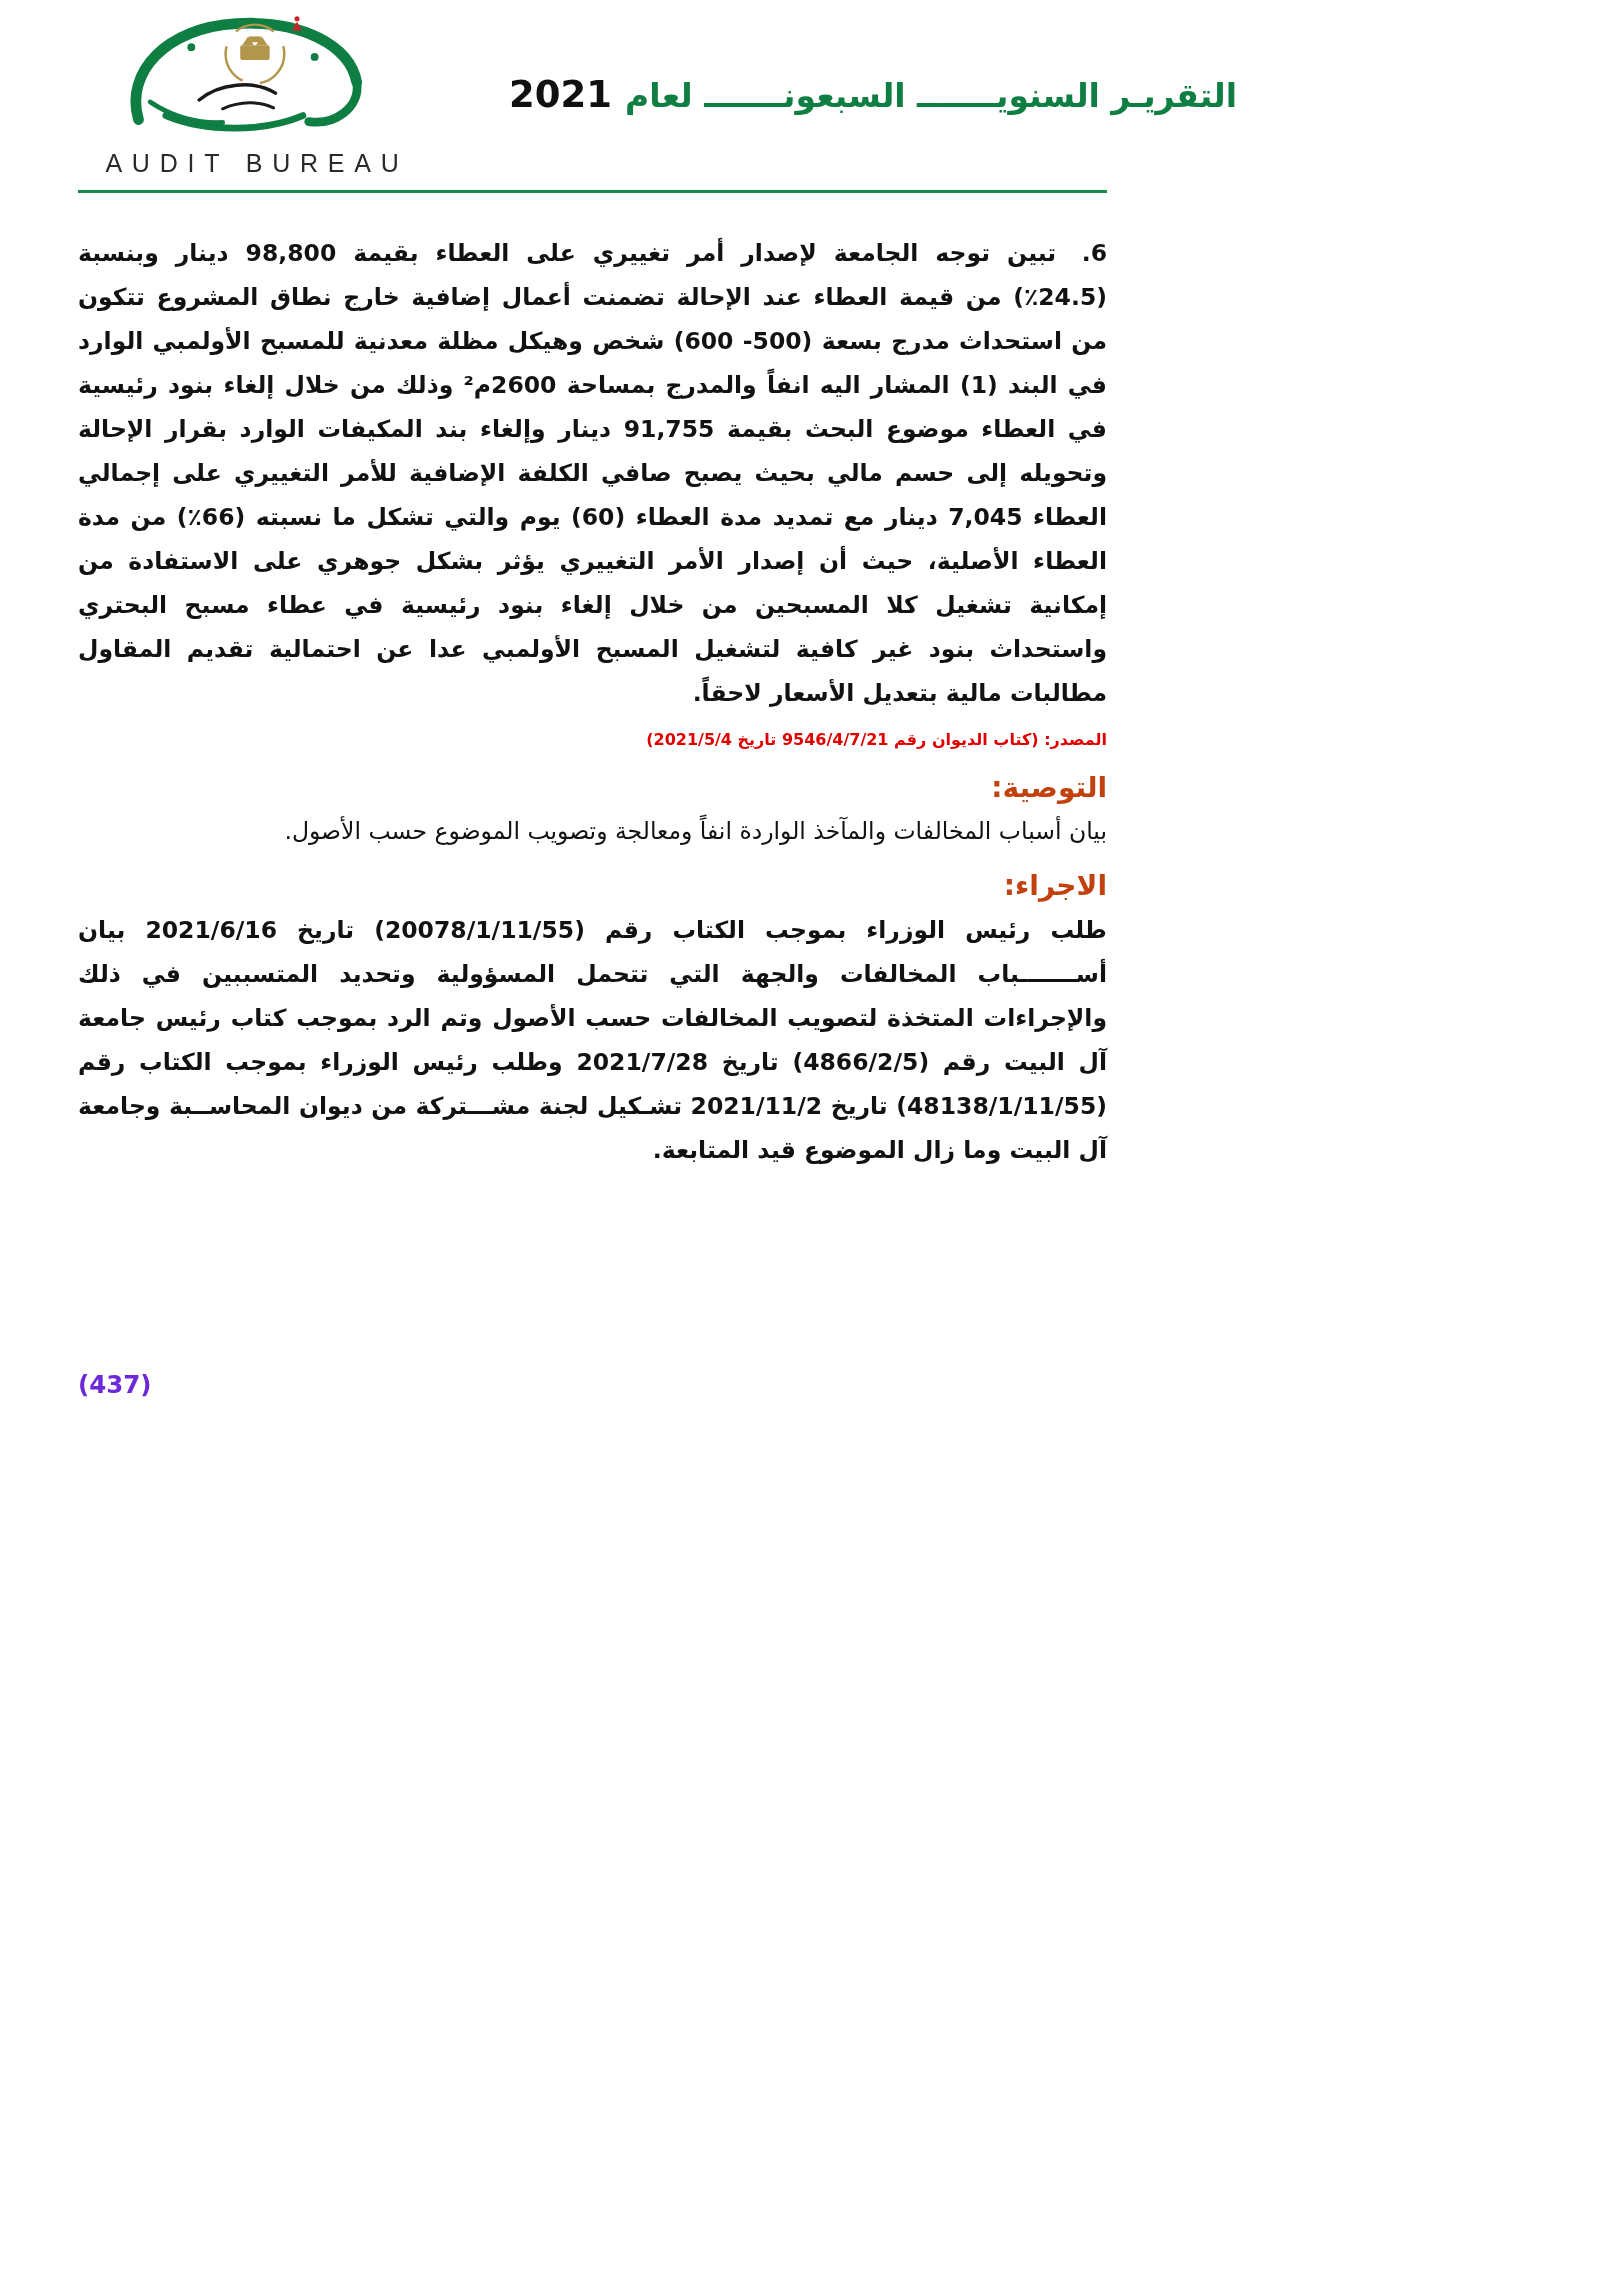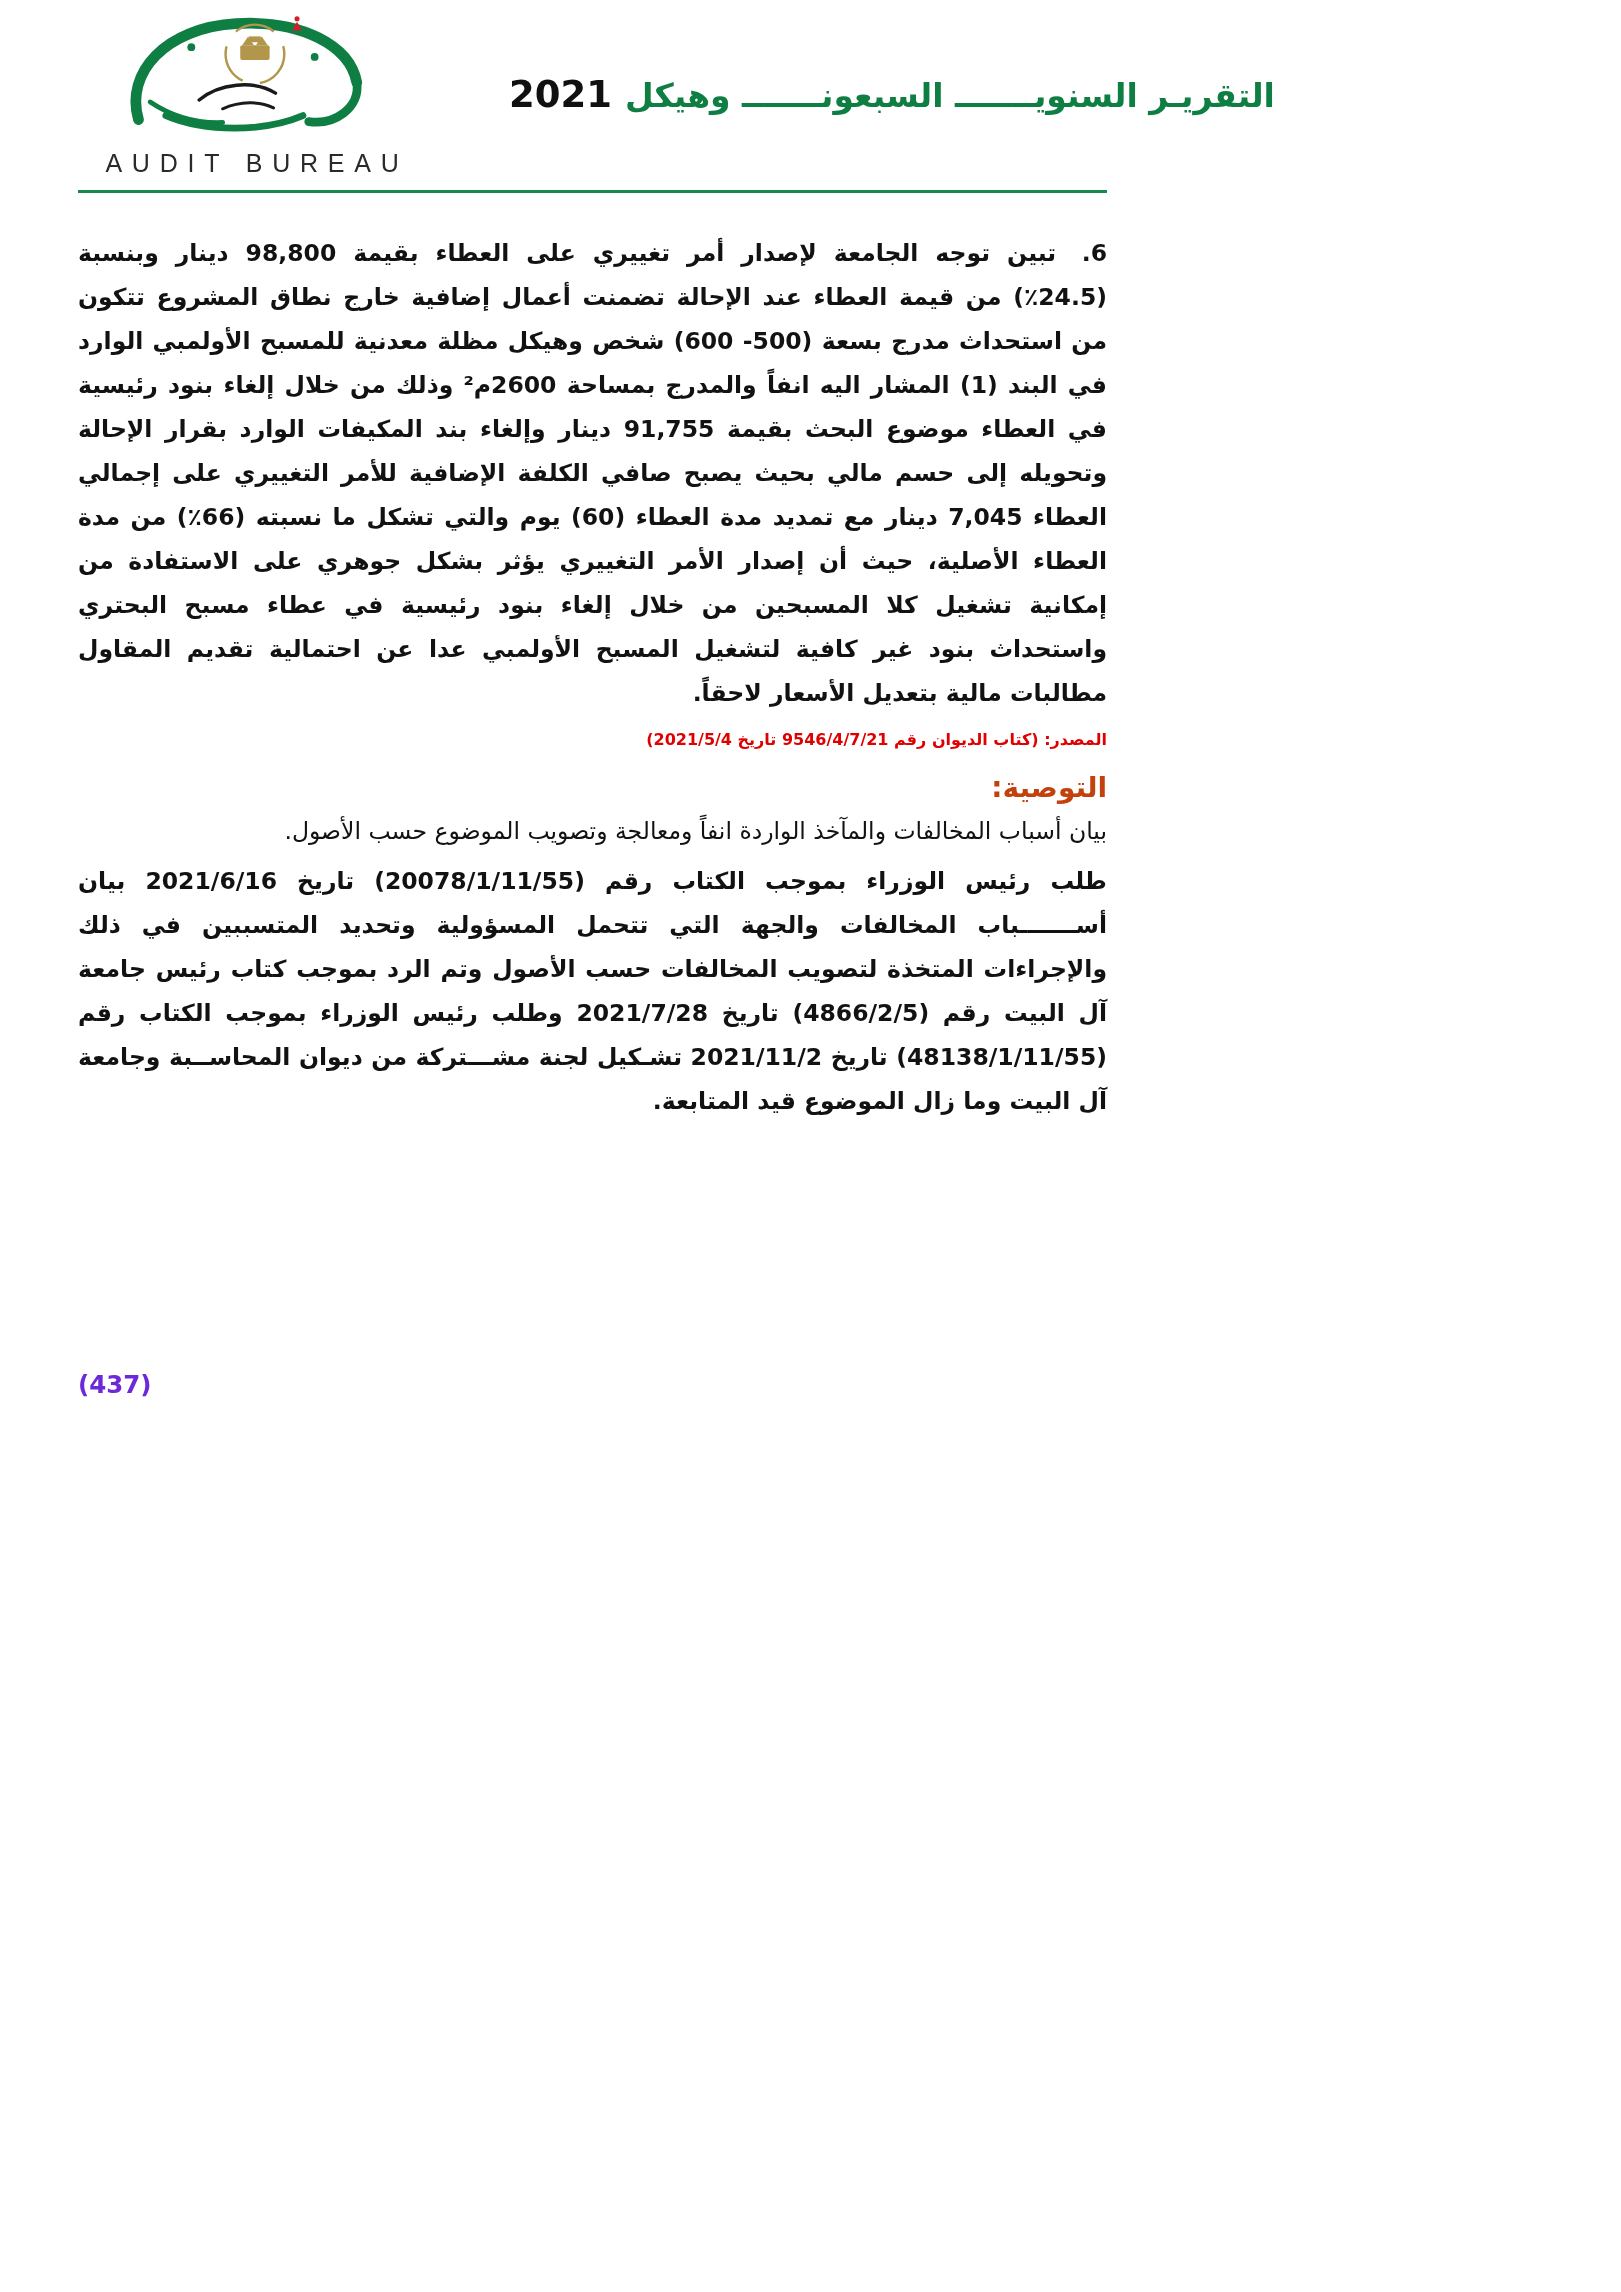--- a/index.html
+++ b/index.html
@@ -119,38 +119,39 @@
           <circle cx="196" cy="11" r="2.6"></circle>
         </g>
 
         <circle cx="88" cy="40" r="4" fill="#0e7e42"></circle>
         <circle cx="214" cy="50" r="4" fill="#0e7e42"></circle>
       </svg>
       <div class="logo-latin">AUDIT BUREAU</div>
     </div>
 
     <div class="title">
-      <span class="title-ar">التقريـر السنويـــــــ السبعونـــــــ وهيكل</span>
+      <span class="title-ar">التقريـر السنويـــــــ السبعونـــــــ لعام</span>
       <span class="title-year">2021</span>
     </div>
   </div>
 
   <div class="divider"></div>
 
   <div class="content">
 
     <p class="para">
       <span class="item-num">6.</span><span>تبين توجه الجامعة لإصدار أمر تغييري على العطاء بقيمة 98,800 دينار وبنسبة (24.5٪) من قيمة العطاء عند الإحالة تضمنت أعمال إضافية خارج نطاق المشروع تتكون من استحداث مدرج بسعة (500- 600) شخص وهيكل مظلة معدنية للمسبح الأولمبي الوارد في البند (1) المشار اليه انفاً والمدرج بمساحة 2600م² وذلك من خلال إلغاء بنود رئيسية في العطاء موضوع البحث بقيمة 91,755 دينار وإلغاء بند المكيفات الوارد بقرار الإحالة وتحويله إلى حسم مالي بحيث يصبح صافي الكلفة الإضافية للأمر التغييري على إجمالي العطاء 7,045 دينار مع تمديد مدة العطاء (60) يوم والتي تشكل ما نسبته (66٪) من مدة العطاء الأصلية، حيث أن إصدار الأمر التغييري يؤثر بشكل جوهري على الاستفادة من إمكانية تشغيل كلا المسبحين من خلال إلغاء بنود رئيسية في عطاء مسبح البحتري واستحداث بنود غير كافية لتشغيل المسبح الأولمبي عدا عن احتمالية تقديم المقاول مطالبات مالية بتعديل الأسعار لاحقاً.</span>
     </p>
 
     <div class="source-line">المصدر: (كتاب الديوان رقم 9546/4/7/21 تاريخ 2021/5/4)</div>
 
     <div class="h-green">التوصية:</div>
     <div class="rec-text">بيان أسباب المخالفات والمآخذ الواردة انفاً ومعالجة وتصويب الموضوع حسب الأصول.</div>
 
+    <div class="h-green">الاجراء:</div>
     <p class="para action-text">طلب رئيس الوزراء بموجب الكتاب رقم (20078/1/11/55) تاريخ 2021/6/16 بيان أســـــــباب المخالفات والجهة التي تتحمل المسؤولية وتحديد المتسببين في ذلك والإجراءات المتخذة لتصويب المخالفات حسب الأصول وتم الرد بموجب كتاب رئيس جامعة آل البيت رقم (4866/2/5) تاريخ 2021/7/28 وطلب رئيس الوزراء بموجب الكتاب رقم (48138/1/11/55) تاريخ 2021/11/2 تشـكيل لجنة مشـــتركة من ديوان المحاســبة وجامعة آل البيت وما زال الموضوع قيد المتابعة.</p>
 
   </div>
 
   <div class="page-number">(437)</div>
 
 </div>
 
 
 </body></html>

